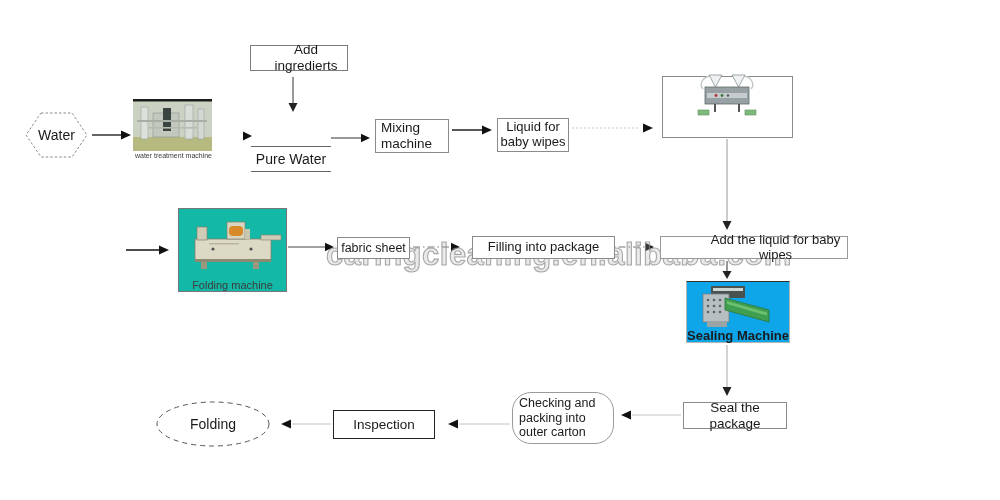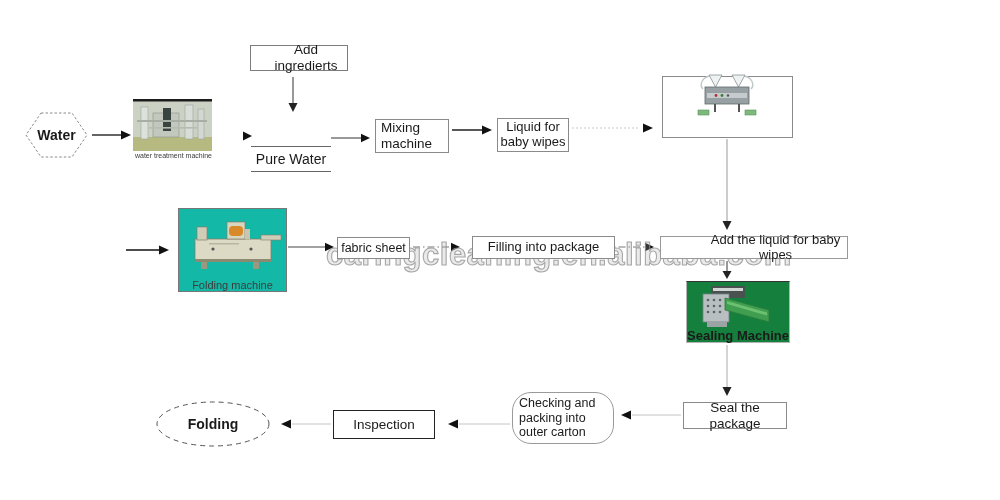--- a/index.html
+++ b/index.html
@@ -14,21 +14,21 @@
   .watermark{
     position:absolute;left:326px;top:237px;width:360px;
     font-size:31px;font-weight:700;letter-spacing:0.5px;white-space:nowrap;
     color:rgba(170,170,170,0.25);
     -webkit-text-stroke:1.1px rgba(148,148,148,0.8);
   }
   .hexwrap{position:absolute;}
   .hexwrap svg{position:absolute;left:0;top:0;}
   .hexlabel{position:absolute;left:0;top:0;width:100%;height:100%;
     display:flex;align-items:center;justify-content:center;text-align:center;
-    font-weight:700;}
+    font-weight:400;}
   .caption{position:absolute;text-align:center;color:#2d2d2d;}
   .imgbox{position:absolute;box-sizing:border-box;}
 </style>
 </head>
 <body>
 
 <div class="canvas">
 
   <svg class="overlay" viewBox="0 0 1000 500">
 
@@ -150,21 +150,21 @@
     </svg>
     <div class="caption" style="left:0;top:70px;width:107px;font-size:11px;color:#3c3c3c;">Folding machine</div>
   </div>
 
   <div class="node thinbox" style="left:337px;top:237px;width:73px;height:22px;font-size:12.5px;">fabric sheet</div>
 
   <div class="node thinbox" style="left:472px;top:236px;width:143px;height:23px;font-size:13px;">Filling into package</div>
 
   <div class="node thinbox" style="left:660px;top:236px;width:188px;height:23px;font-size:13px;border-color:#999;padding-left:43px;">Add the liquid for baby wipes</div>
 
-  <div class="imgbox" style="left:686px;top:281px;width:104px;height:62px;border:1px solid #b5b5b5;border-top-color:#333;background:#15803d;">
+  <div class="imgbox" style="left:686px;top:281px;width:104px;height:62px;border:1px solid #b5b5b5;border-top-color:#333;background:#0ea5e9;">
     <svg width="80" height="46" viewBox="0 0 80 46" style="position:absolute;left:10px;top:2px;">
       <rect x="14" y="2" width="34" height="12" fill="#49524f"></rect>
       <rect x="16" y="4" width="30" height="3" fill="#cfd6d4"></rect>
       <rect x="6" y="10" width="26" height="28" fill="#b7bfc1" stroke="#778083" stroke-width="0.8"></rect>
       <circle cx="11" cy="16" r="1.3" fill="#5a6466"></circle>
         <circle cx="17" cy="16" r="1.3" fill="#5a6466"></circle>
         <circle cx="23" cy="16" r="1.3" fill="#5a6466"></circle>
       <circle cx="11" cy="22" r="1.3" fill="#5a6466"></circle>
         <circle cx="17" cy="22" r="1.3" fill="#5a6466"></circle>
         <circle cx="23" cy="22" r="1.3" fill="#5a6466"></circle>

